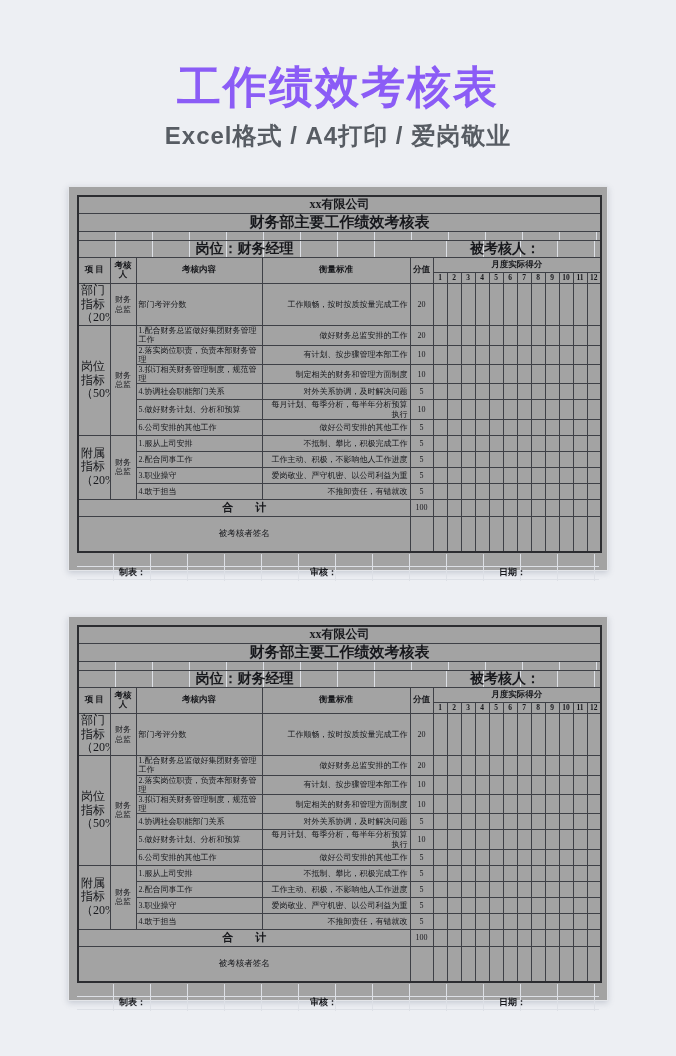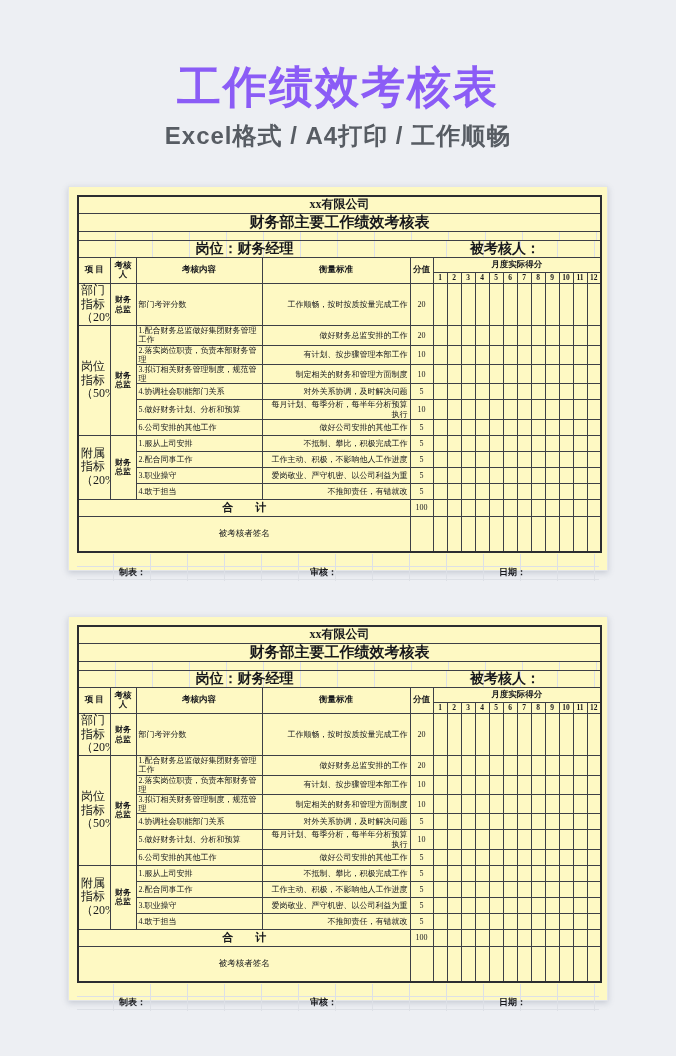--- a/index.html
+++ b/index.html
@@ -11,21 +11,21 @@
   .page-title{
     position:absolute;top:58px;left:0;width:676px;text-align:center;
     font-size:44px;font-weight:900;letter-spacing:2px;color:#e2423a;
   }
   .page-sub{
     position:absolute;top:120px;left:0;width:676px;text-align:center;
     font-size:24px;font-weight:600;letter-spacing:1px;color:#575c63;
   }
   .card{
     position:absolute;left:68px;width:540px;height:385px;
-    background:#fef9c3;border:1px solid #e3e5e9;box-sizing:border-box;
+    background:#a3a3a3;border:1px solid #e3e5e9;box-sizing:border-box;
     box-shadow:0 2px 6px rgba(110,120,140,0.30);
     padding:8px 8px 0 8px;
   }
   #card1{top:186px;}
   #card2{top:616px;}
   table.tbl{
     border-collapse:collapse;table-layout:fixed;width:522px;
     font-family:"Liberation Serif",serif;color:#17181c;
     border:2px solid #2c2d31;
   }
@@ -41,21 +41,21 @@
   }
   .tbl tr.pos td{
     border-left:none;border-right:none;height:16px;
     font-weight:bold;font-size:14px;text-align:center;
     background:repeating-linear-gradient(90deg,rgba(0,0,0,0) 0 36px,#dde0e6 36px 37px);
   }
   .tbl td.hdr{font-weight:bold;text-align:center;font-size:8.5px;height:15px;}
   .tbl td.mh{font-weight:bold;text-align:center;font-size:7.5px;height:11px;padding:0;}
   .tbl td.m{height:16px;padding:0;}
   .tbl td.item-cell{font-weight:normal;font-size:12px;}
-  .tbl td.ass-cell{text-align:center;font-weight:bold;font-size:8px;}
+  .tbl td.ass-cell{text-align:center;font-weight:normal;font-size:8px;}
   .tbl td.content-cell{text-align:left;}
   .tbl td.standard-cell{text-align:right;}
   .tbl td.score-cell{text-align:center;}
   .tbl td.dept-row-cell{height:30px;}
   .tbl td.total{text-align:center;font-weight:bold;white-space:pre;font-size:11px;height:17px;}
   .tbl td.sig{height:36px;text-align:center;font-size:8.5px;}
   .tfoot{
     position:relative;width:522px;height:27px;margin-top:1px;
     background:
       repeating-linear-gradient(rgba(0,0,0,0) 0 12px,#dde0e6 12px 13px),
@@ -64,21 +64,21 @@
   }
   .tfoot span{position:absolute;top:12px;font-size:9px;font-weight:bold;color:#17181c;}
   .tfoot .f1{left:42px;}
   .tfoot .f2{left:233px;}
   .tfoot .f3{left:422px;}
 </style>
 </head>
 <body>
 
 <div class="page-title" style="color: #8b5cf6;">工作绩效考核表</div>
-<div class="page-sub">Excel格式 / A4打印 / 工作顺畅</div>
+<div class="page-sub">Excel格式 / A4打印 / 爱岗敬业</div>
 
 <div class="card" id="card1">
   <table class="tbl">
     <colgroup>
       <col style="width:32px">
         <col style="width:26px">
         <col style="width:126px">
         <col style="width:148px">
         <col style="width:23px">
       <col style="width:14px">

